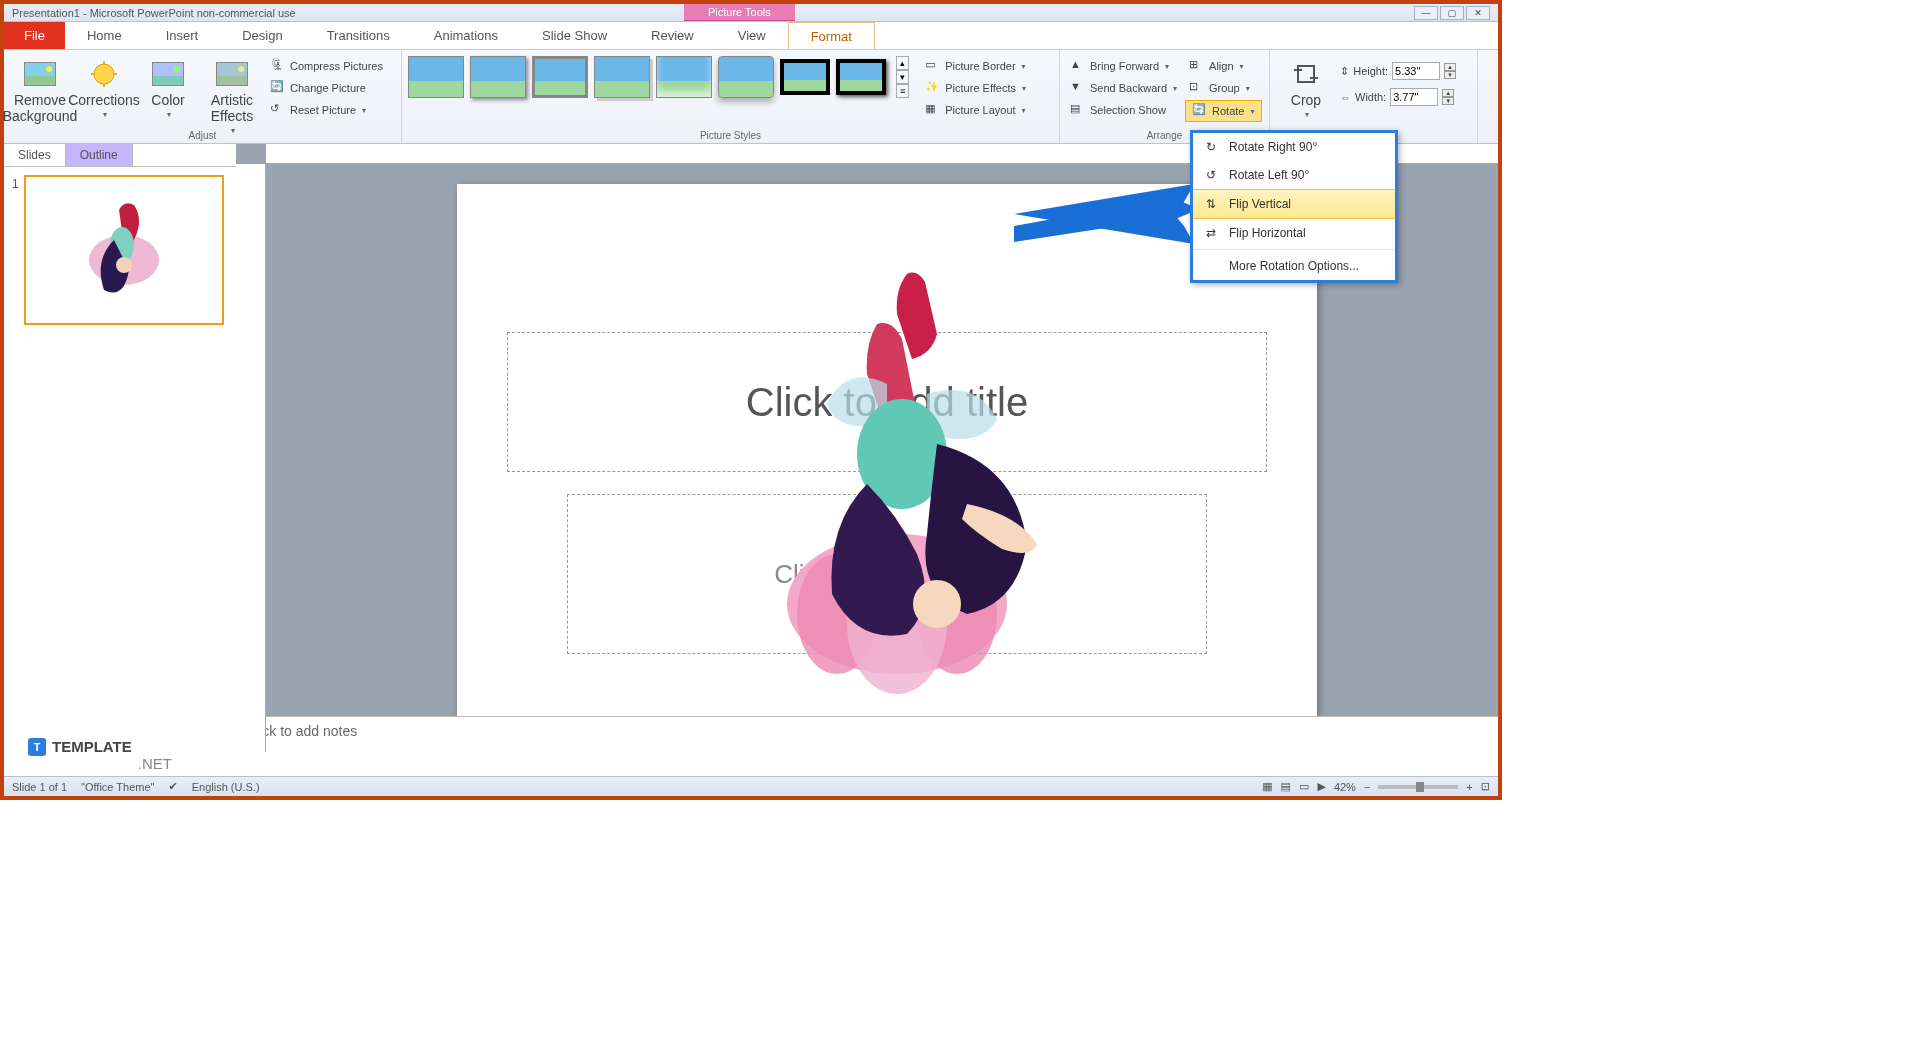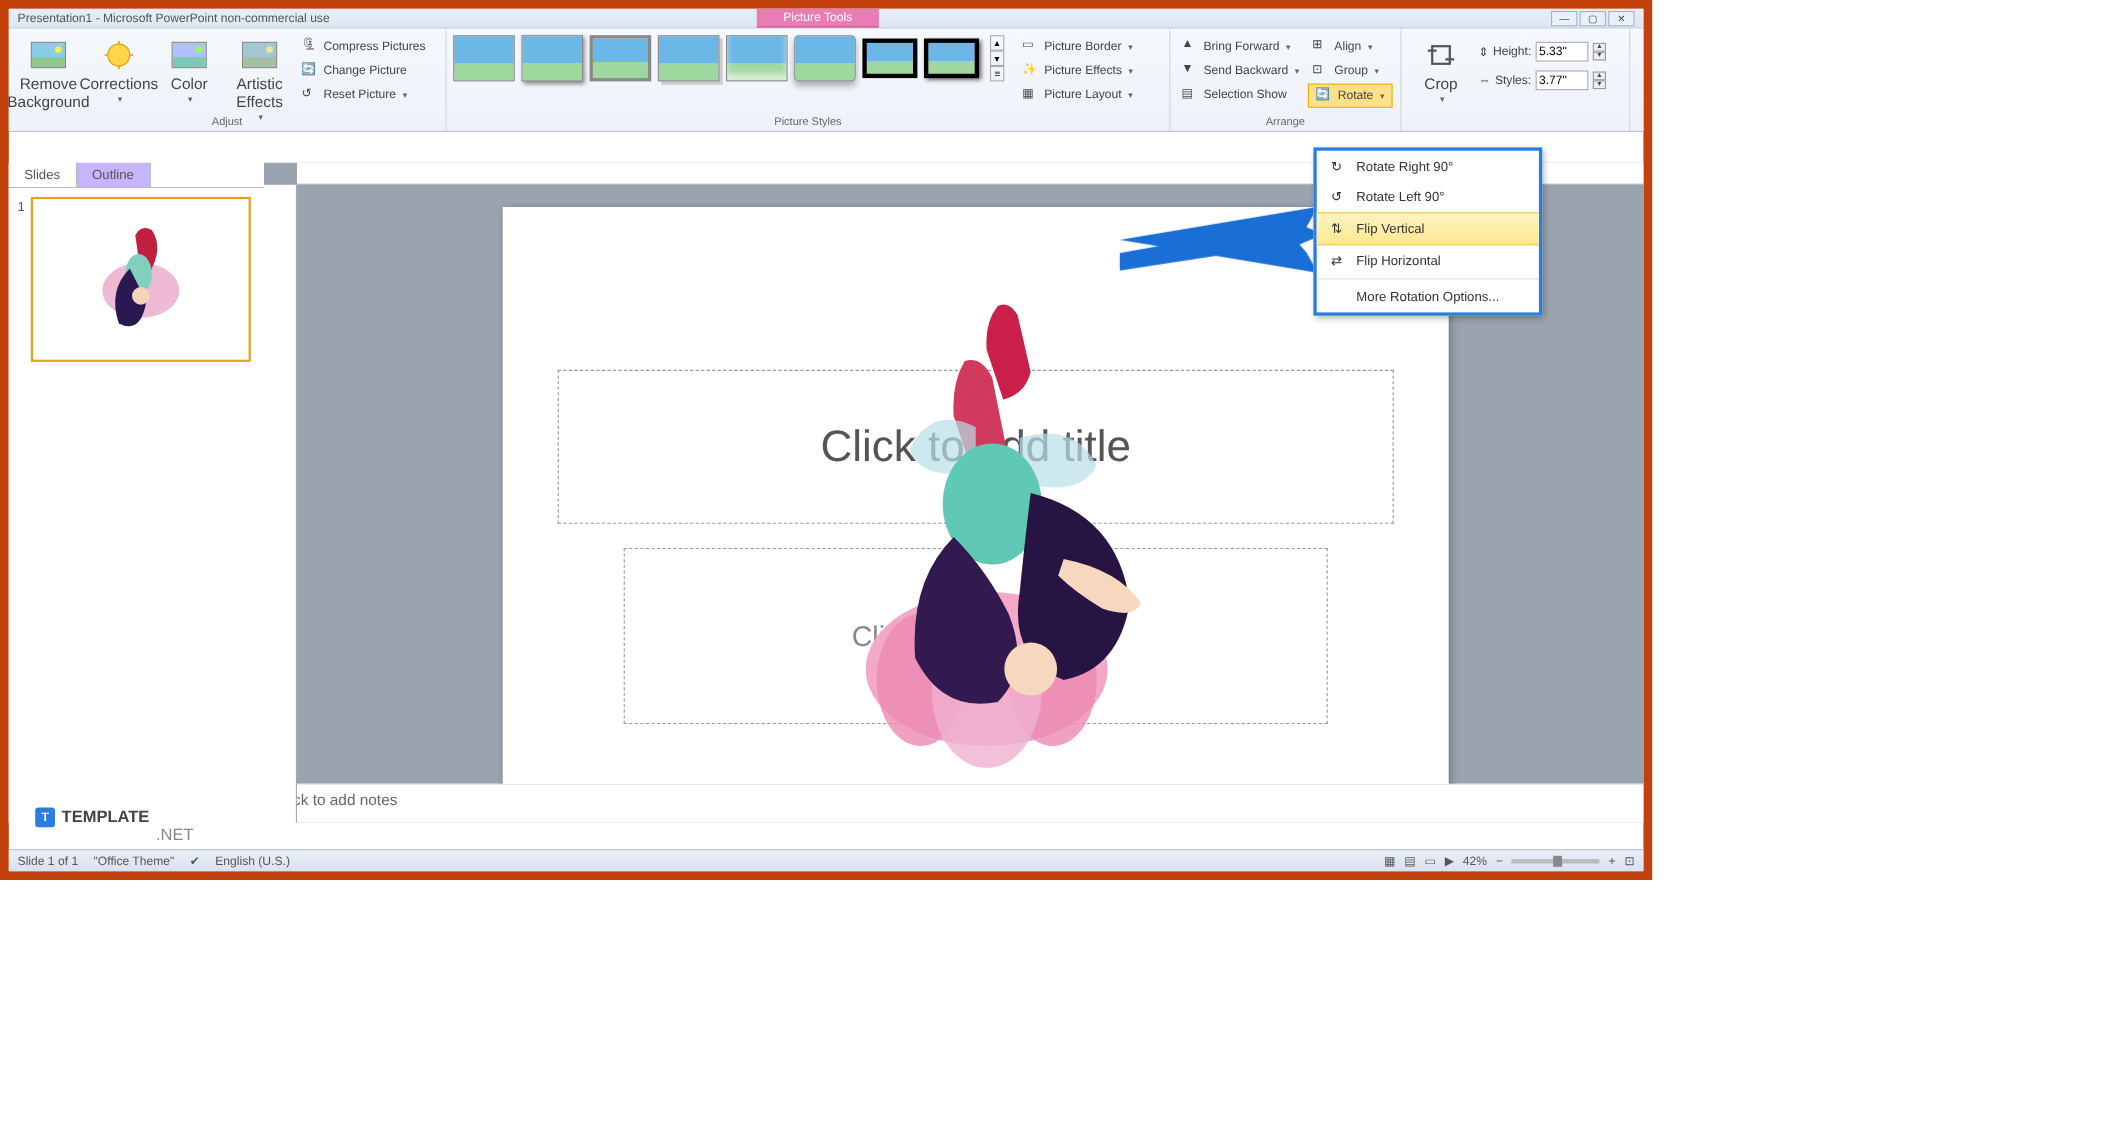--- a/index.html
+++ b/index.html
@@ -1,18 +1,18 @@
 <!DOCTYPE html>
 <html><head>
 <meta charset="utf-8">
 <style>
   * { box-sizing: border-box; margin: 0; padding: 0; }
   body { font-family: "Segoe UI", Tahoma, sans-serif; font-size: 12px; background: #fff; overflow: hidden; }
   
-  .frame { border: 8px solid #c2410c; width: 1502px; height: 800px; position: relative; background: #fff; }
+  .frame { border: 4px solid #c2410c; width: 1502px; height: 800px; position: relative; background: #fff; }
   
   
   .titlebar { height: 18px; background: linear-gradient(#e8eef6,#dce6f2); border-bottom: 1px solid #b0c0d8; display: flex; align-items: center; padding: 0 8px; font-size: 11px; color: #555; }
   .titlebar .wincontrols { margin-left: auto; display: flex; gap: 2px; }
   .winbtn { width: 24px; height: 14px; background: #eaf0f8; border: 1px solid #9db2cf; display: flex; align-items: center; justify-content: center; font-size: 9px; color: #444; }
   
   
   .context-tab { position: absolute; top: 0; left: 680px; background: #e87db5; color: #fff; font-size: 11px; padding: 2px 24px; border-bottom: 1px solid #c94f90; }
   
   
@@ -104,20 +104,32 @@
   <div class="titlebar">
     <span>Presentation1 - Microsoft PowerPoint non-commercial use</span>
     <div class="wincontrols">
       <div class="winbtn">—</div>
       <div class="winbtn">▢</div>
       <div class="winbtn">✕</div>
     </div>
   </div>
   <div class="context-tab">Picture Tools</div>
 
+  <div class="tabs-row">
+    <div class="file-tab">File</div>
+    <div class="tab">Home</div>
+    <div class="tab">Insert</div>
+    <div class="tab">Design</div>
+    <div class="tab">Transitions</div>
+    <div class="tab">Animations</div>
+    <div class="tab">Slide Show</div>
+    <div class="tab">Review</div>
+    <div class="tab">View</div>
+    <div class="tab format active">Format</div>
+  </div>
 
   <div class="ribbon">
 
     <div class="group" style="width:398px">
       <div class="group-body">
         <div class="bigbtn">
           <div class="icon">
               <div class="landscape-ico"></div>
             </div>
           <span>Remove Background</span>
@@ -252,21 +264,21 @@
             <span class="icon">⇕</span>
             <span>Height:</span>
             <input value="5.33&quot;" style="">
             <div class="spinner">
                 <span>▴</span>
                 <span>▾</span>
               </div>
           </div>
           <div class="sizefield">
             <span class="icon">⇔</span>
-            <span>Styles:</span>
+            <span>Width:</span>
             <input value="3.77&quot;" style="">
             <div class="spinner">
                 <span>▴</span>
                 <span>▾</span>
               </div>
           </div>
         </div>
       </div>
     </div>
   </div>

